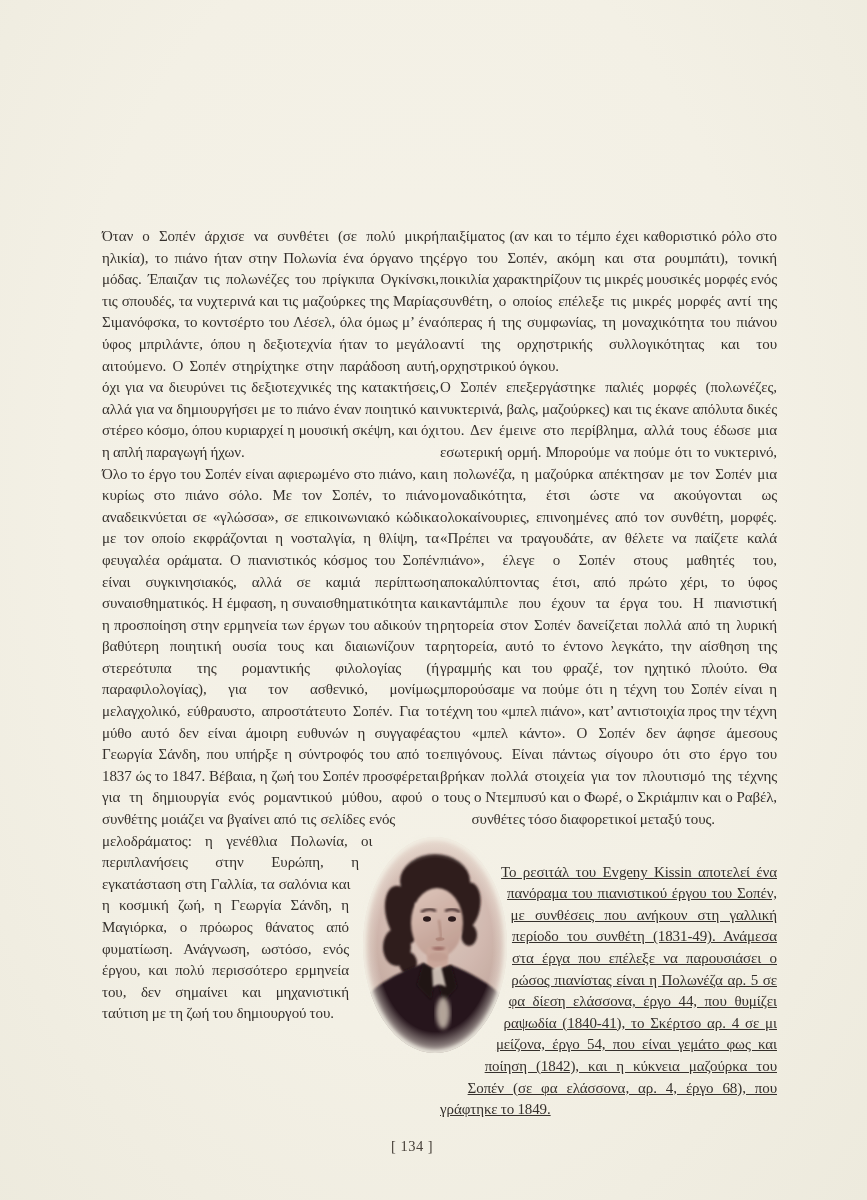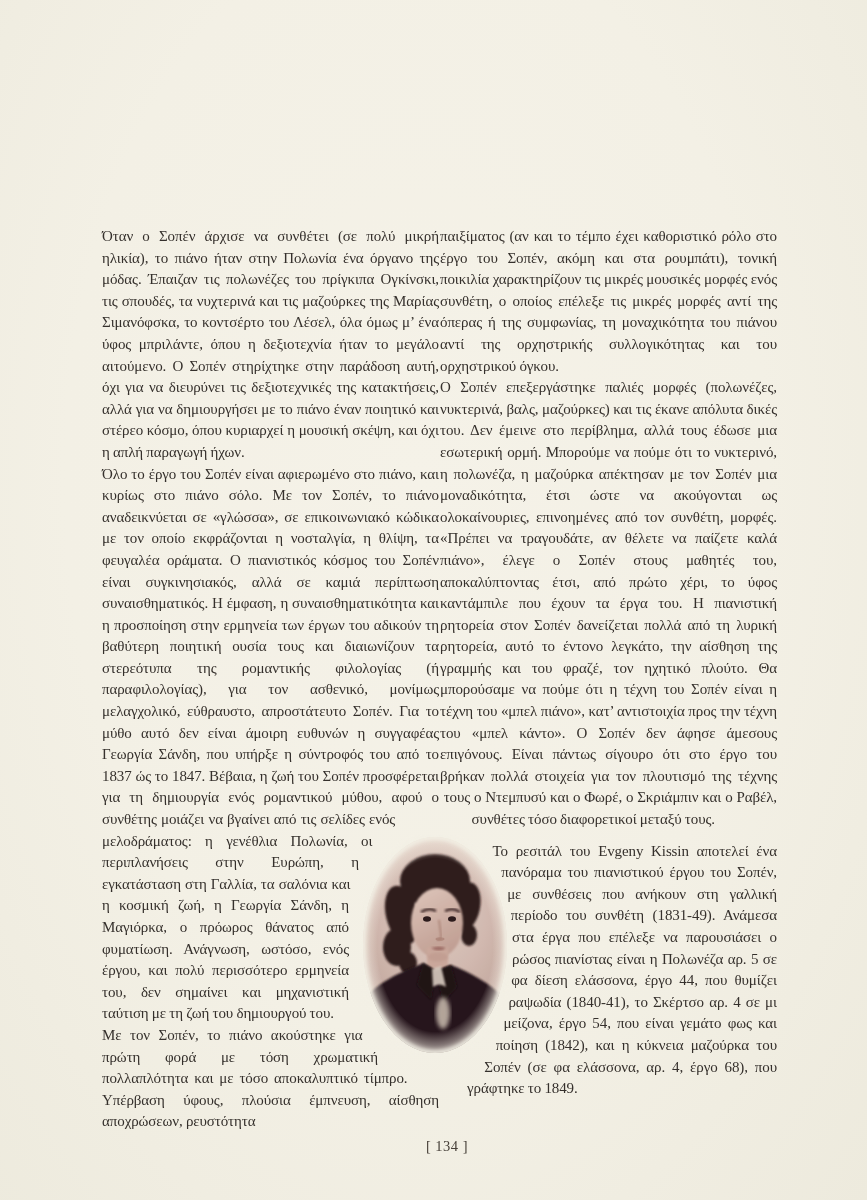--- a/index.html
+++ b/index.html
@@ -25,21 +25,21 @@
     line-height: 21.6px;
     text-align: justify;
     word-spacing: -0.4px;
     letter-spacing: -0.1px;
     hyphens: auto;
     -webkit-hyphens: auto;
   }
   .col-left  { left: 102px; }
   .col-right { left: 440px; }
   .col p { margin: 0; padding: 0; }
-  .col p.gap-top { margin-top: 10px; }
+  .col p.gap-top { margin-top: 31px; text-decoration: underline; }
 
   
   .wrap-left {
     float: right;
     width: 90px;
     height: 850px;
     shape-outside: ellipse(92px 128px at 86px 720px);
   }
   .wrap-right {
     float: left;
@@ -57,36 +57,35 @@
     margin: 0;
     padding: 0;
   }
   .portrait svg { display: block; width: 148px; height: 220px; }
 
   .page-number {
     position: absolute;
     top: 1138px;
     left: 391px;
     width: 112px;
-    text-align: center;
+    text-align: left;
     font-size: 14.5px;
     letter-spacing: 0.5px;
     color: #474039;
   }
 </style>
 </head>
 <body>
 
 <div class="page">
 
   <section class="col col-left">
     <div class="wrap-left"></div>
     <p>Όταν ο Σοπέν άρχισε να συνθέτει (σε πολύ μικρή ηλικία), το πιάνο ήταν στην Πολωνία ένα όργανο της μόδας. Έπαιζαν τις πολωνέζες του πρίγκιπα Ογκίνσκι, τις σπουδές, τα νυχτερινά και τις μαζούρκες της Μαρίας Σιμανόφσκα, το κοντσέρτο του Λέσελ, όλα όμως μ’ ένα ύφος μπριλάντε, όπου η δεξιοτεχνία ήταν το μεγάλο αιτούμενο. Ο Σοπέν στηρίχτηκε στην παράδοση αυτή, όχι για να διευρύνει τις δεξιοτεχνικές της κατακτήσεις, αλλά για να δημιουργήσει με το πιάνο έναν ποιητικό και στέρεο κόσμο, όπου κυριαρχεί η μουσική σκέψη, και όχι η απλή παραγωγή ήχων.</p>
     <p>Όλο το έργο του Σοπέν είναι αφιερωμένο στο πιάνο, και κυρίως στο πιάνο σόλο. Με τον Σοπέν, το πιάνο αναδεικνύεται σε «γλώσσα», σε επικοινωνιακό κώδικα με τον οποίο εκφράζονται η νοσταλγία, η θλίψη, τα φευγαλέα οράματα. Ο πιανιστικός κόσμος του Σοπέν είναι συγκινησιακός, αλλά σε καμιά περίπτωση συναισθηματικός. Η έμφαση, η συναισθηματικότητα και η προσποίηση στην ερμηνεία των έργων του αδικούν τη βαθύτερη ποιητική ουσία τους και διαιωνίζουν τα στερεότυπα της ρομαντικής φιλολογίας (ή παραφιλολογίας), για τον ασθενικό, μονίμως μελαγχολικό, εύθραυστο, απροστάτευτο Σοπέν. Για το μύθο αυτό δεν είναι άμοιρη ευθυνών η συγγαφέας Γεωργία Σάνδη, που υπήρξε η σύντροφός του από το 1837 ώς το 1847. Βέβαια, η ζωή του Σοπέν προσφέρεται για τη δημιουργία ενός ρομαντικού μύθου, αφού ο συνθέτης μοιάζει να βγαίνει από τις σελίδες ενός μελοδράματος: η γενέθλια Πολωνία, οι περιπλανήσεις στην Ευρώπη, η εγκατάσταση στη Γαλλία, τα σαλόνια και η κοσμική ζωή, η Γεωργία Σάνδη, η Μαγιόρκα, ο πρόωρος θάνατος από φυματίωση. Ανάγνωση, ωστόσο, ενός έργου, και πολύ περισσότερο ερμηνεία του, δεν σημαίνει και μηχανιστική ταύτιση με τη ζωή του δημιουργού του.</p>
-    <p>Με τον Σοπέν, το πιάνο ακούστηκε για πρώτη φορά με τόση χρωματική πολλαπλότητα και με τόσο αποκαλυπτικό τίμπρο. Υπέρβαση ύφους, πλούσια έμπνευση, αίσθηση αποχρώσεων, ρευστότητα</p>
   </section>
 
   <section class="col col-right">
     <div class="wrap-right"></div>
     <p>παιξίματος (αν και το τέμπο έχει καθοριστικό ρόλο στο έργο του Σοπέν, ακόμη και στα ρουμπάτι), τονική ποικιλία χαρακτηρίζουν τις μικρές μουσικές μορφές ενός συνθέτη, ο οποίος επέλεξε τις μικρές μορφές αντί της όπερας ή της συμφωνίας, τη μοναχικότητα του πιάνου αντί της ορχηστρικής συλλογικότητας και του ορχηστρικού όγκου.</p>
     <p>Ο Σοπέν επεξεργάστηκε παλιές μορφές (πολωνέζες, νυκτερινά, βαλς, μαζούρκες) και τις έκανε απόλυτα δικές του. Δεν έμεινε στο περίβλημα, αλλά τους έδωσε μια εσωτερική ορμή. Μπορούμε να πούμε ότι το νυκτερινό, η πολωνέζα, η μαζούρκα απέκτησαν με τον Σοπέν μια μοναδικότητα, έτσι ώστε να ακούγονται ως ολοκαίνουριες, επινοημένες από τον συνθέτη, μορφές. «Πρέπει να τραγουδάτε, αν θέλετε να παίζετε καλά πιάνο», έλεγε ο Σοπέν στους μαθητές του, αποκαλύπτοντας έτσι, από πρώτο χέρι, το ύφος καντάμπιλε που έχουν τα έργα του. Η πιανιστική ρητορεία στον Σοπέν δανείζεται πολλά από τη λυρική ρητορεία, αυτό το έντονο λεγκάτο, την αίσθηση της γραμμής και του φραζέ, τον ηχητικό πλούτο. Θα μπορούσαμε να πούμε ότι η τέχνη του Σοπέν είναι η τέχνη του «μπελ πιάνο», κατ’ αντιστοιχία προς την τέχνη του «μπελ κάντο». Ο Σοπέν δεν άφησε άμεσους επιγόνους. Είναι πάντως σίγουρο ότι στο έργο του βρήκαν πολλά στοιχεία για τον πλουτισμό της τέχνης τους ο Ντεμπυσύ και ο Φωρέ, ο Σκριάμπιν και ο Ραβέλ, συνθέτες τόσο διαφορετικοί μεταξύ τους.</p>
     <p class="gap-top">Το ρεσιτάλ του Evgeny Kissin αποτελεί ένα πανόραμα του πιανιστικού έργου του Σοπέν, με συνθέσεις που ανήκουν στη γαλλική περίοδο του συνθέτη (1831-49). Ανάμεσα στα έργα που επέλεξε να παρουσιάσει ο ρώσος πιανίστας είναι η Πολωνέζα αρ. 5 σε φα δίεση ελάσσονα, έργο 44, που θυμίζει ραψωδία (1840-41), το Σκέρτσο αρ. 4 σε μι μείζονα, έργο 54, που είναι γεμάτο φως και ποίηση (1842), και η κύκνεια μαζούρκα του Σοπέν (σε φα ελάσσονα, αρ. 4, έργο 68), που γράφτηκε το 1849.</p>
   </section>
 
   <figure class="portrait">

